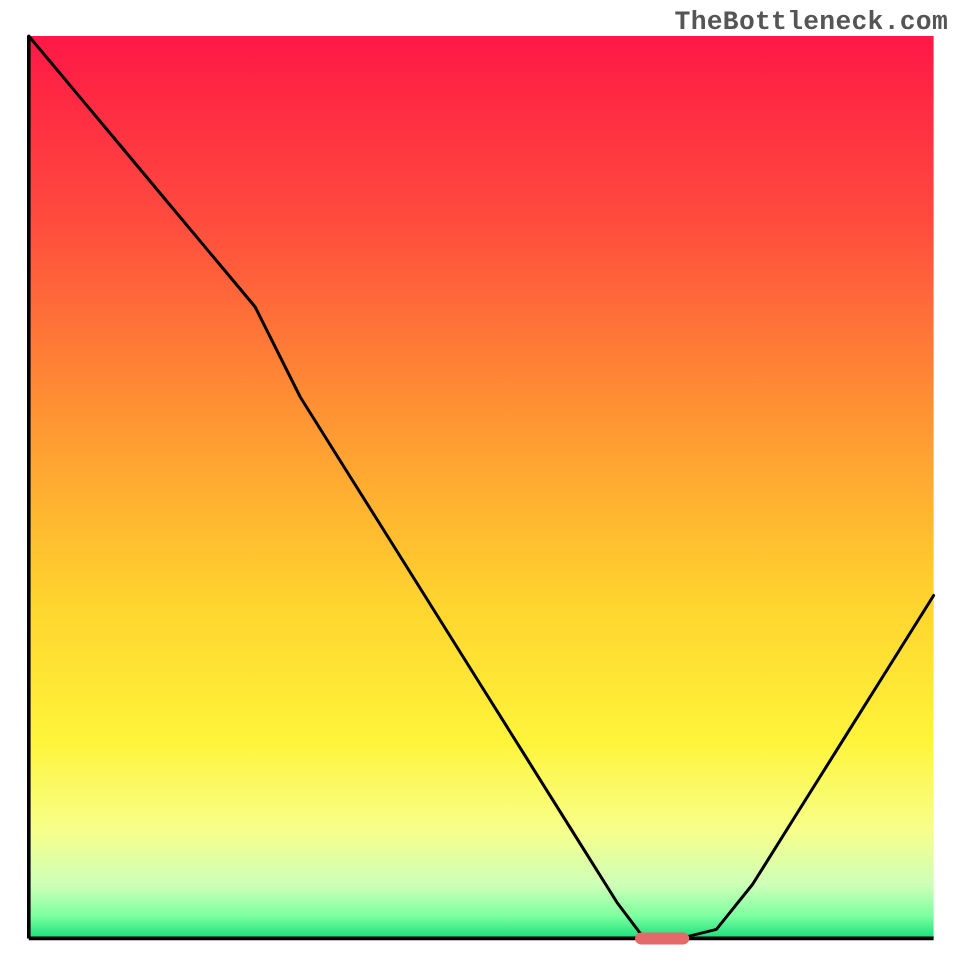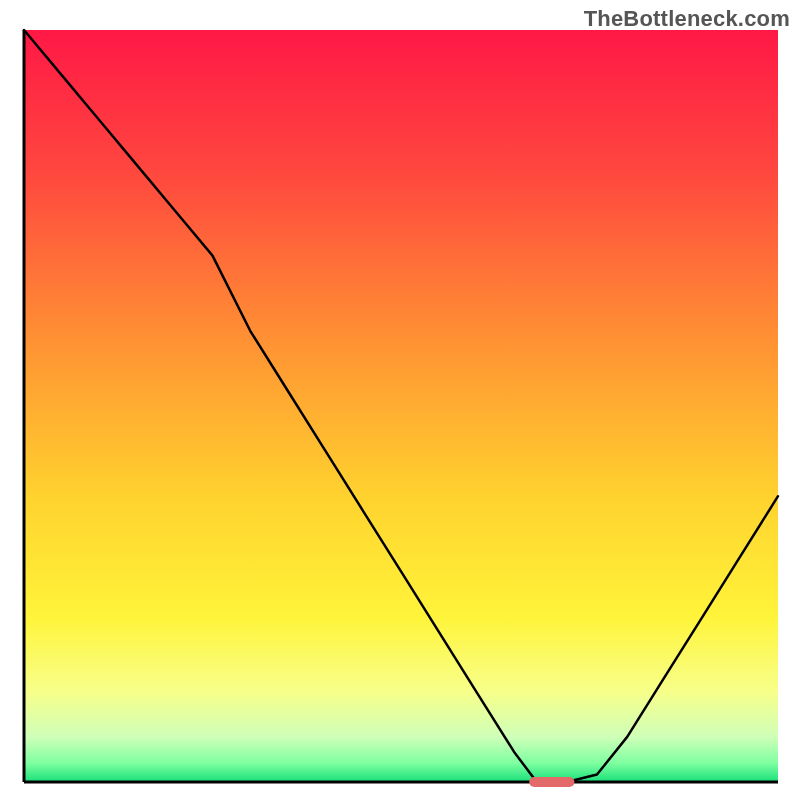--- a/index.html
+++ b/index.html
@@ -7,20 +7,21 @@
     padding: 0;
     width: 800px;
     height: 800px;
     background: #fff;
     font-family: Arial, Helvetica, sans-serif;
   }
   .chart-wrap {
     position: relative;
     width: 800px;
     height: 660px;
+    font-family: Liberation Mono, monospace;
   }
   .watermark {
     position: absolute;
     top: 6px;
     right: 10px;
     font-size: 22px;
     font-weight: 600;
     color: #555;
     letter-spacing: 0.2px;
     pointer-events: none;

